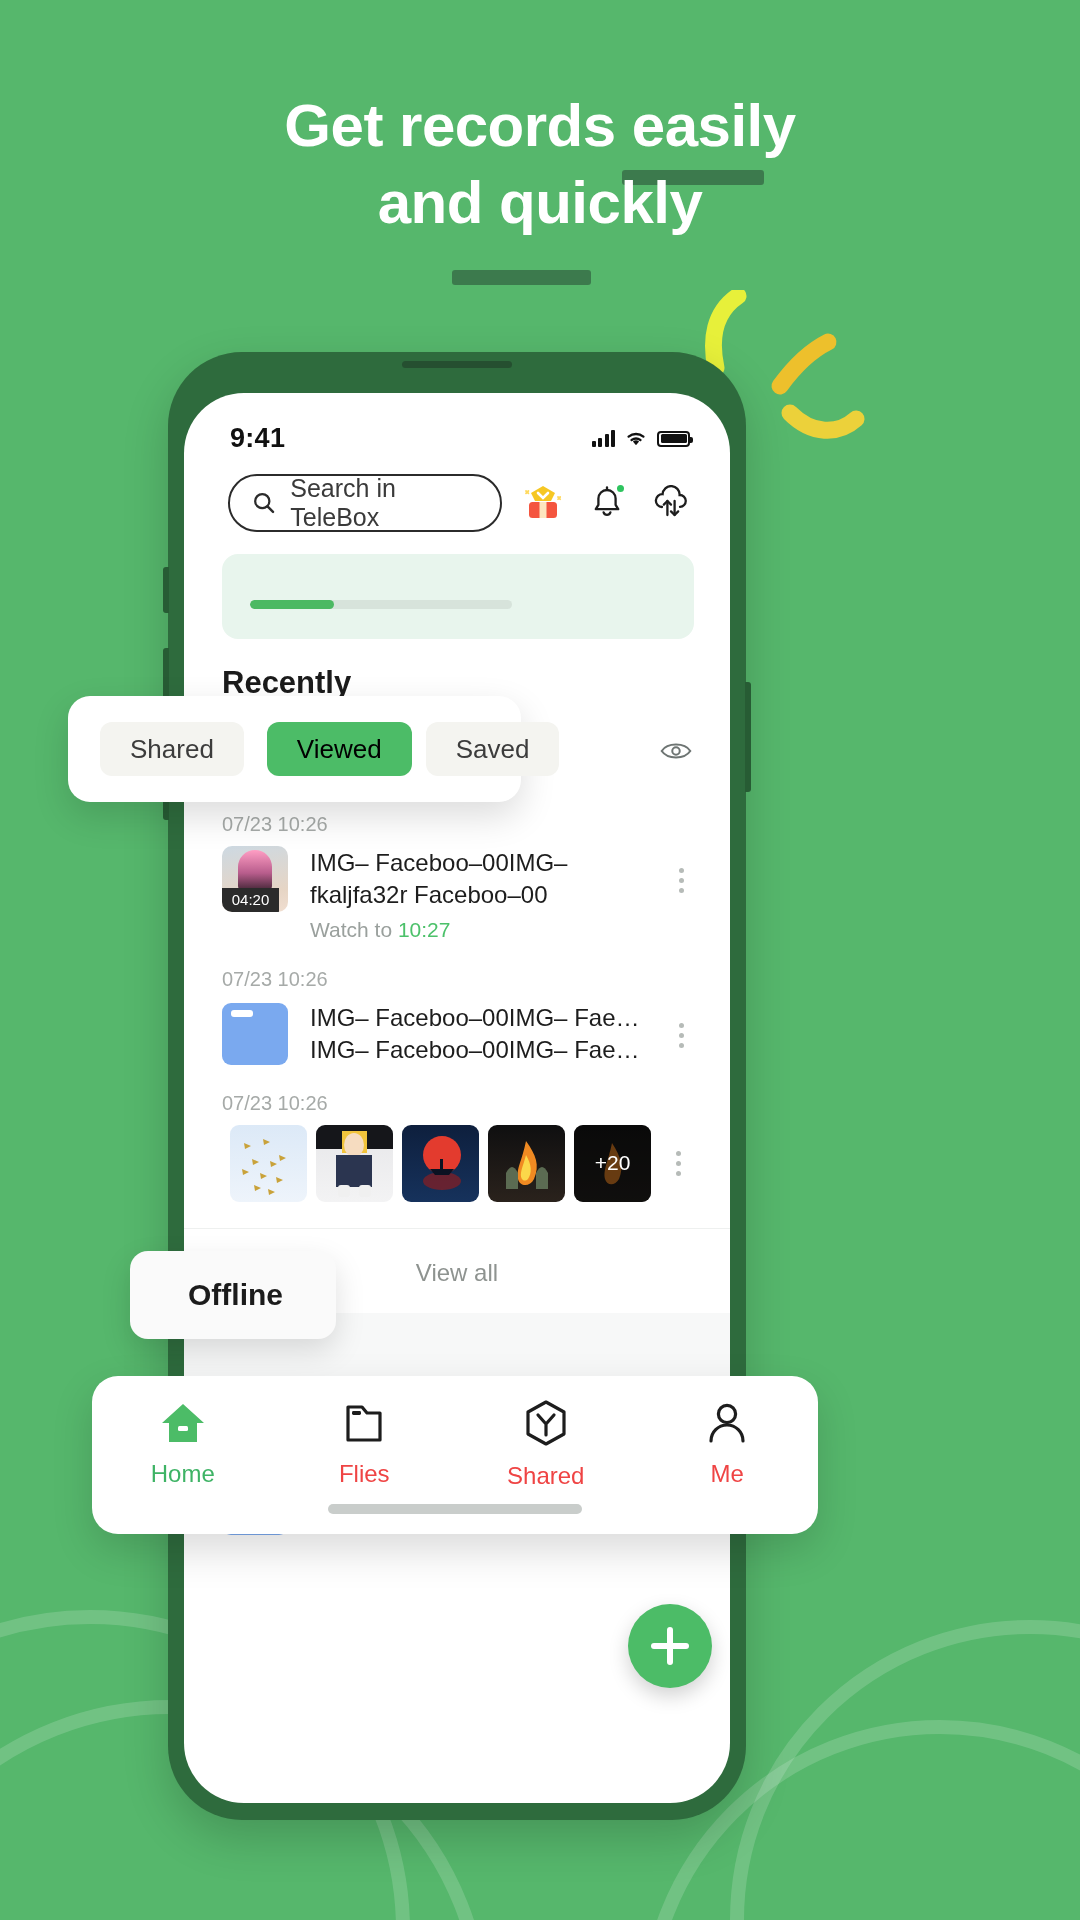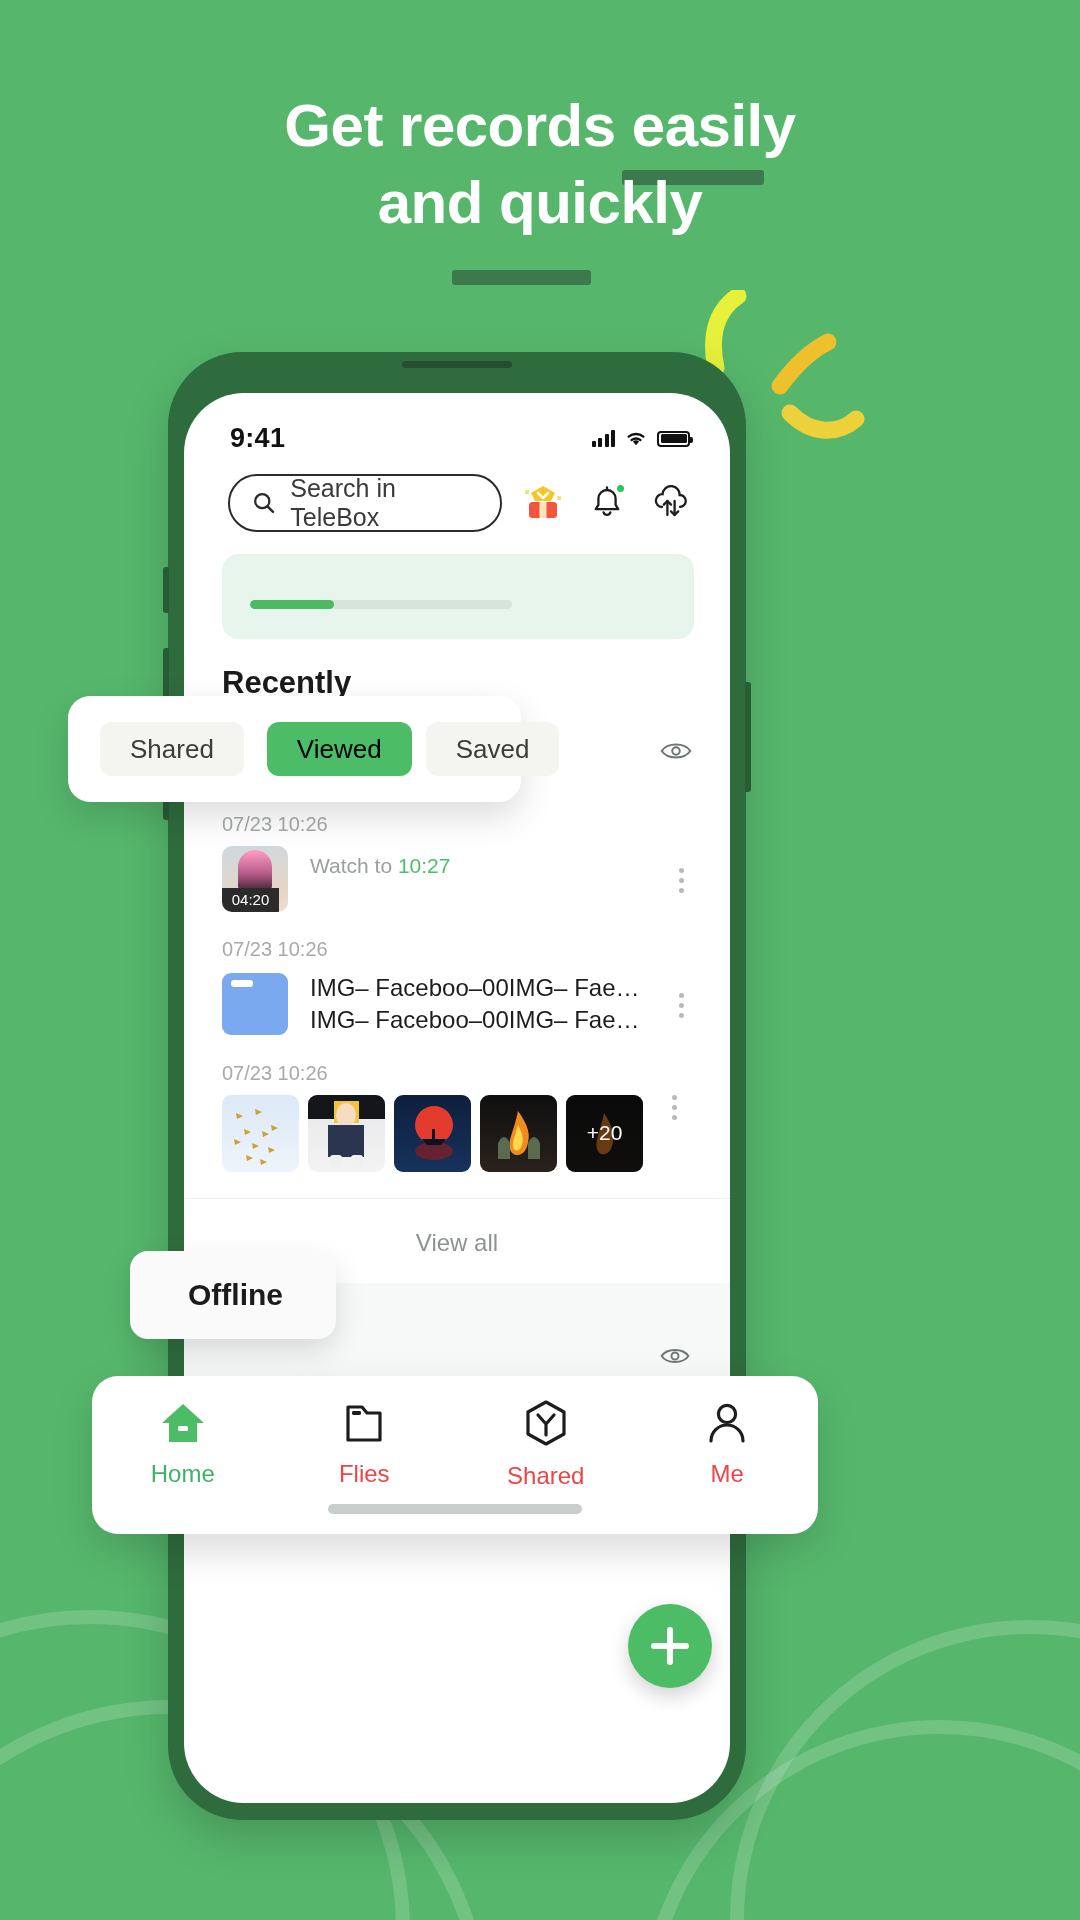--- a/index.html
+++ b/index.html
@@ -421,20 +421,21 @@
 
     <div class="file-list">
 
       <div>
         <div class="fl-date">07/23 10:26</div>
         <div class="fl-item">
           <div class="thumb thumb-video">
             <span class="vtime">04:20</span>
           </div>
           <div class="fl-body">
+            <div class="fl-name">IMG– Faceboo–00IMG– fkaljfa32r Faceboo–00</div>
             <div class="fl-sub">
               <span>Watch to </span><b>10:27</b>
             </div>
           </div>
           <div class="kebab">
               <i></i>
               <i></i>
               <i></i>
             </div>
         </div>
@@ -454,21 +455,21 @@
               <i></i>
               <i></i>
             </div>
         </div>
       </div>
 
       <div style="height:26px"></div>
 
       <div>
         <div class="fl-date">07/23 10:26</div>
-        <div class="fl-item" style="align-items:flex-start;padding-left:0;">
+        <div class="fl-item" style="align-items:center;padding-left:8px;">
           <div class="photorow">
             <div class="photo p1">
               <svg width="77" height="77" viewBox="0 0 77 77">
                 <g fill="#c9a23a">
                   <path d="M14 18 l7 3 -6 3z"></path>
                     <path d="M33 14 l7 3 -6 3z"></path>
                     <path d="M49 30 l7 3 -6 3z"></path>
                   <path d="M22 34 l7 3 -6 3z"></path>
                     <path d="M40 36 l7 3 -6 3z"></path>
                     <path d="M12 44 l7 3 -6 3z"></path>

